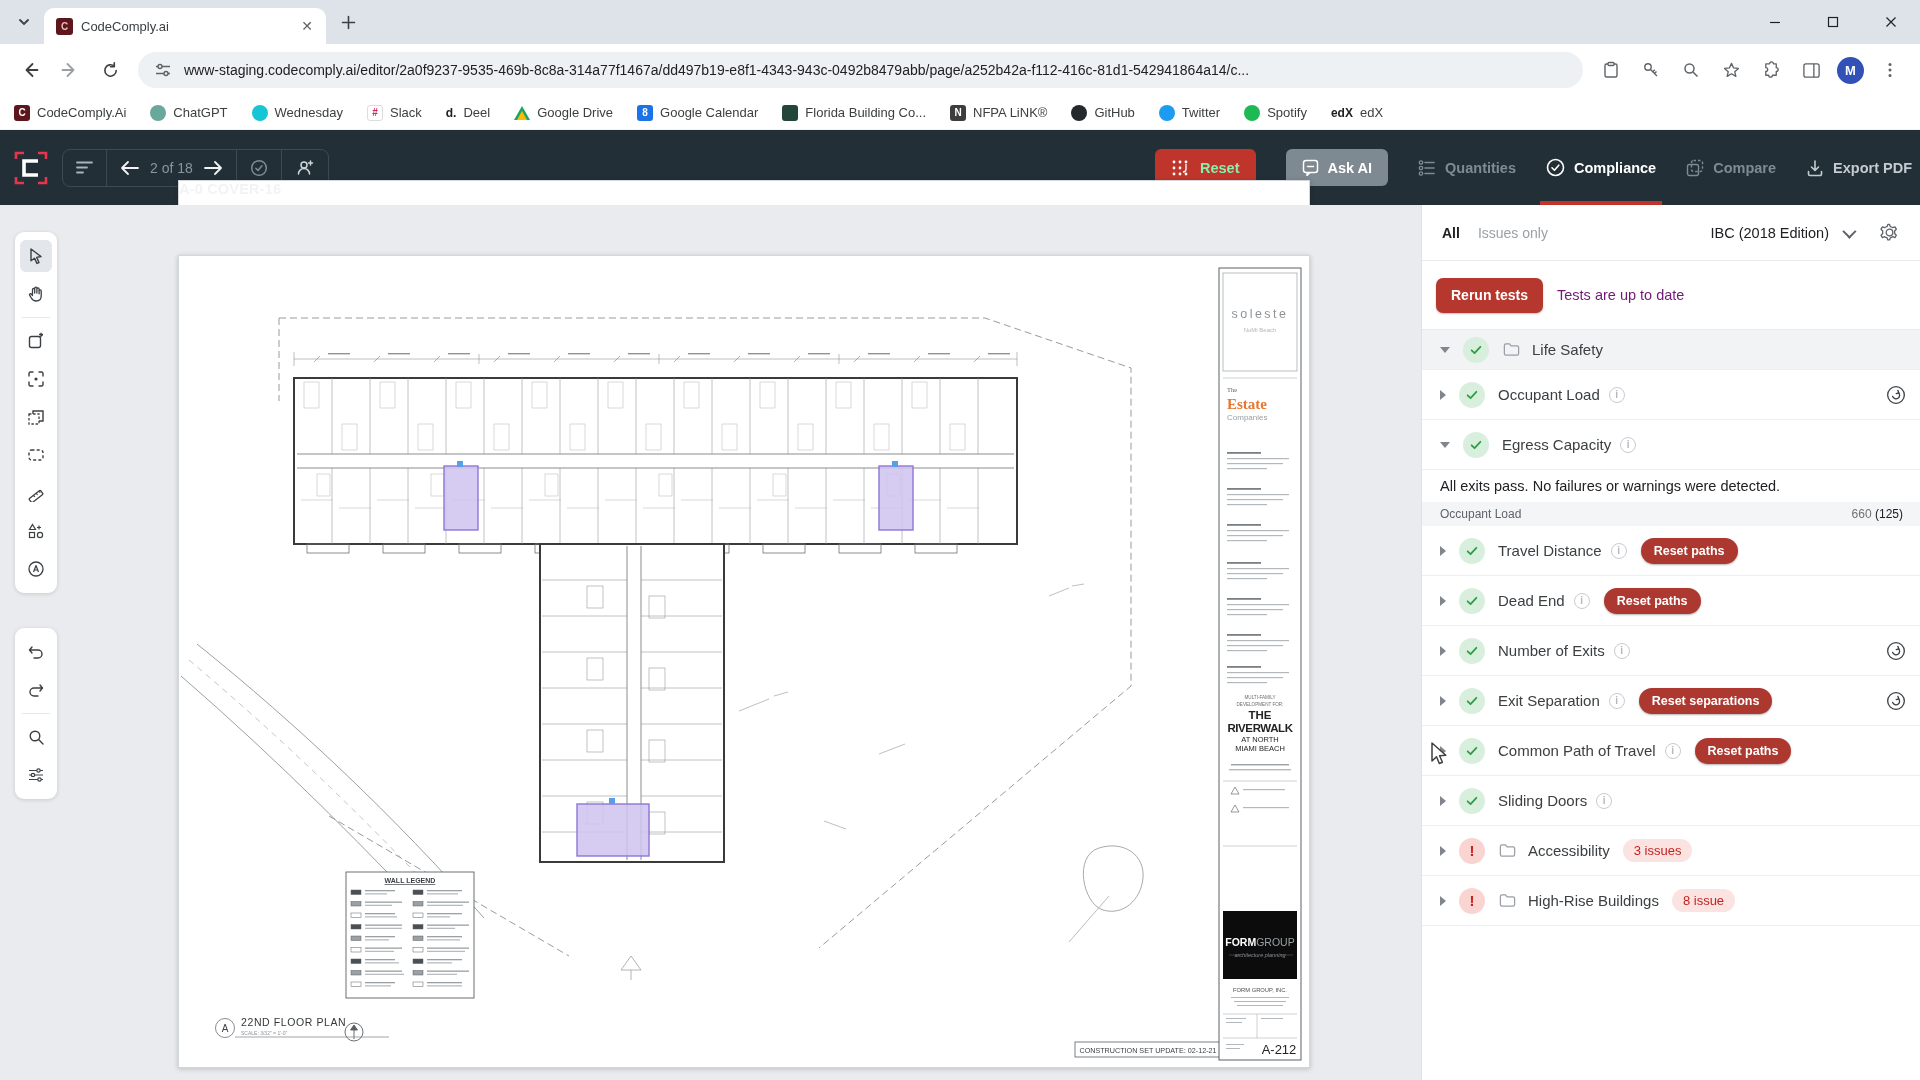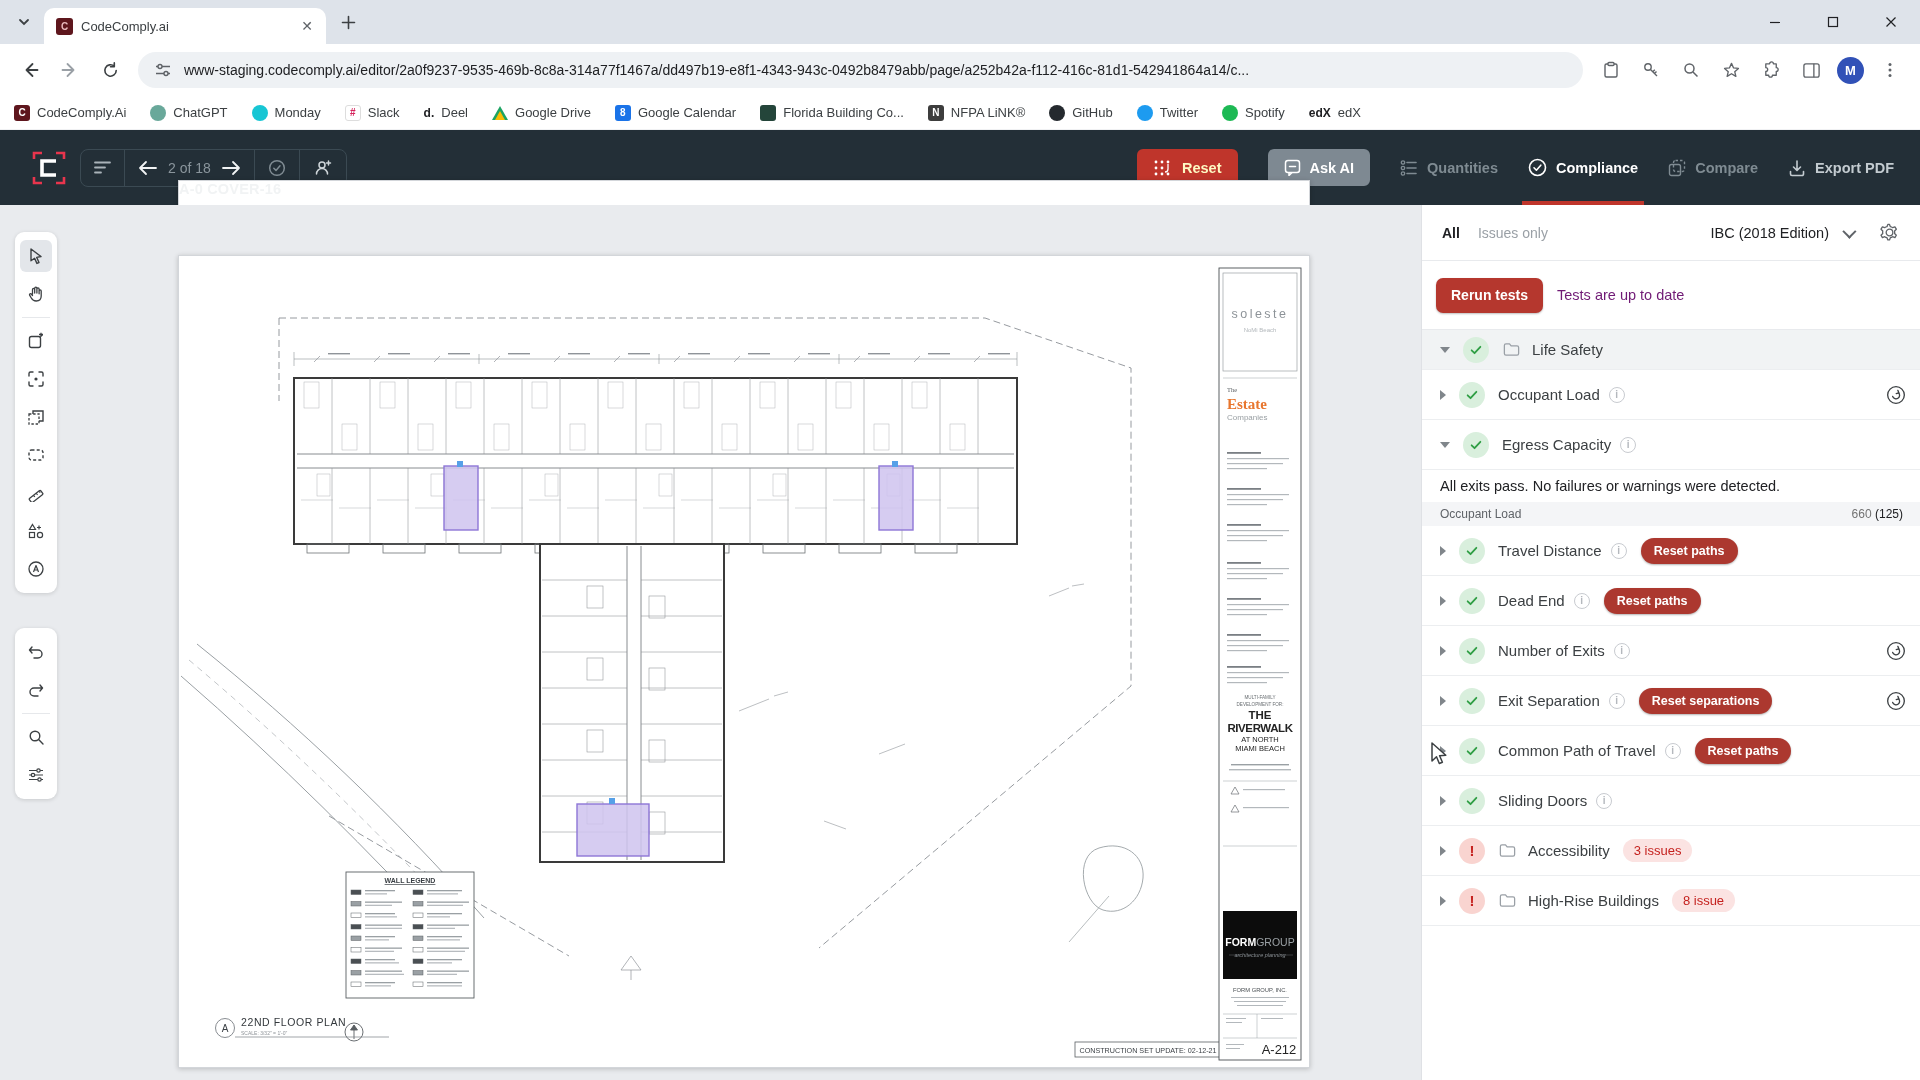--- a/index.html
+++ b/index.html
@@ -28,29 +28,29 @@
   .bookmarks { position:absolute; left:0; top:96px; width:1920px; height:34px; background:#ffffff; display:flex; align-items:center; padding:0 14px; gap:24px; border-bottom:1px solid #f0f1f3; }
   .bm { display:flex; align-items:center; gap:7px; font-size:13px; color:#3c4043; white-space:nowrap; }
   .bm-ic { width:16px; height:16px; border-radius:3px; display:flex; align-items:center; justify-content:center; font-size:10px; font-weight:bold; color:#fff; flex:0 0 auto; }
   .bm-ic.circle { border-radius:50%; }
   .bm-ic.text { background:transparent !important; color:#202124; font-size:12px; width:auto; }
   .bm-ic.triangle { background:transparent !important; }
   .tri { width:0; height:0; border-left:8px solid transparent; border-right:8px solid transparent; border-bottom:14px solid #1da463; position:relative; }
   .tri:after { content:""; position:absolute; left:-5px; top:5px; width:0; height:0; border-left:5px solid transparent; border-right:5px solid transparent; border-bottom:9px solid #fbbc04; }
 
   
-  .apptoolbar { position:absolute; left:0; top:130px; width:1920px; height:75px; background:#232f37; display:flex; align-items:center; padding:0 26px; }
+  .apptoolbar { position:absolute; left:0; top:130px; width:1920px; height:75px; background:#232f37; display:flex; align-items:center; padding:0 8px; }
   .cc-logo { width:38px; height:38px; margin:0 12px 0 4px; }
   .segctl { display:flex; align-items:stretch; height:38px; border:1px solid #3b4a53; border-radius:8px; color:#cfd6da; }
   .seg { display:flex; align-items:center; padding:0 13px; gap:10px; border-right:1px solid #3b4a53; }
   .seg:last-child { border-right:none; }
   .seg .pg { font-size:14px; color:#8a959c; }
   .seg .sheet { font-size:14.5px; font-weight:bold; color:#f1f3f4; letter-spacing:.2px; }
   .tb-right { margin-left:auto; display:flex; align-items:center; gap:30px; }
-  .btn-reset { display:flex; align-items:center; gap:11px; background:#bf352b; color:#fef9c3; font-weight:bold; font-size:14.5px; border:none; border-radius:6px; height:37px; padding:0 16px;text-align:right; }
+  .btn-reset { display:flex; align-items:center; gap:11px; background:#bf352b; color:#86efac; font-weight:bold; font-size:14.5px; border:none; border-radius:6px; height:37px; padding:0 16px;text-align:right; }
   .btn-askai { display:flex; align-items:center; gap:9px; background:#7e8992; color:#fff; font-weight:bold; font-size:14.5px; border:none; border-radius:6px; height:37px; padding:0 16px; }
   .tb-tab { display:flex; align-items:center; gap:9px; font-size:14.5px; font-weight:bold; color:#7f8b92; height:75px; position:relative; }
   .tb-tab.active { color:#ffffff; }
   .tb-tab.active:after { content:""; position:absolute; left:-6px; right:-6px; bottom:0; height:4px; background:#bf352b; }
   .tb-tab.light { color:#c3cbd0; }
 
   
   .main { position:absolute; left:0; top:205px; width:1920px; height:875px; }
   .canvas { position:absolute; left:0; top:0; width:1421px; height:875px; background:#e9ebee; overflow:hidden; }
   .rpanel { position:absolute; left:1421px; top:0; width:499px; height:875px; background:#ffffff; border-left:1px solid #dfe1e5; overflow:hidden; }
@@ -218,21 +218,21 @@
       <div class="bm">
         <span class="bm-ic" style="background: rgb(94, 22, 29);">C</span>
         <span>CodeComply.Ai</span>
       </div>
       <div class="bm">
         <span class="bm-ic circle" style="background: rgb(105, 168, 154);"></span>
         <span>ChatGPT</span>
       </div>
       <div class="bm">
         <span class="bm-ic circle" style="background: rgb(23, 198, 212);"></span>
-        <span>Monday</span>
+        <span>Wednesday</span>
       </div>
       <div class="bm">
         <span class="bm-ic" style="background: rgb(255, 255, 255); border: 1px solid rgb(221, 221, 221); color: rgb(213, 34, 91);">#</span>
         <span>Slack</span>
       </div>
       <div class="bm">
         <span class="bm-ic text" style="font-weight: bold;">d.</span>
         <span>Deel</span>
       </div>
       <div class="bm">

